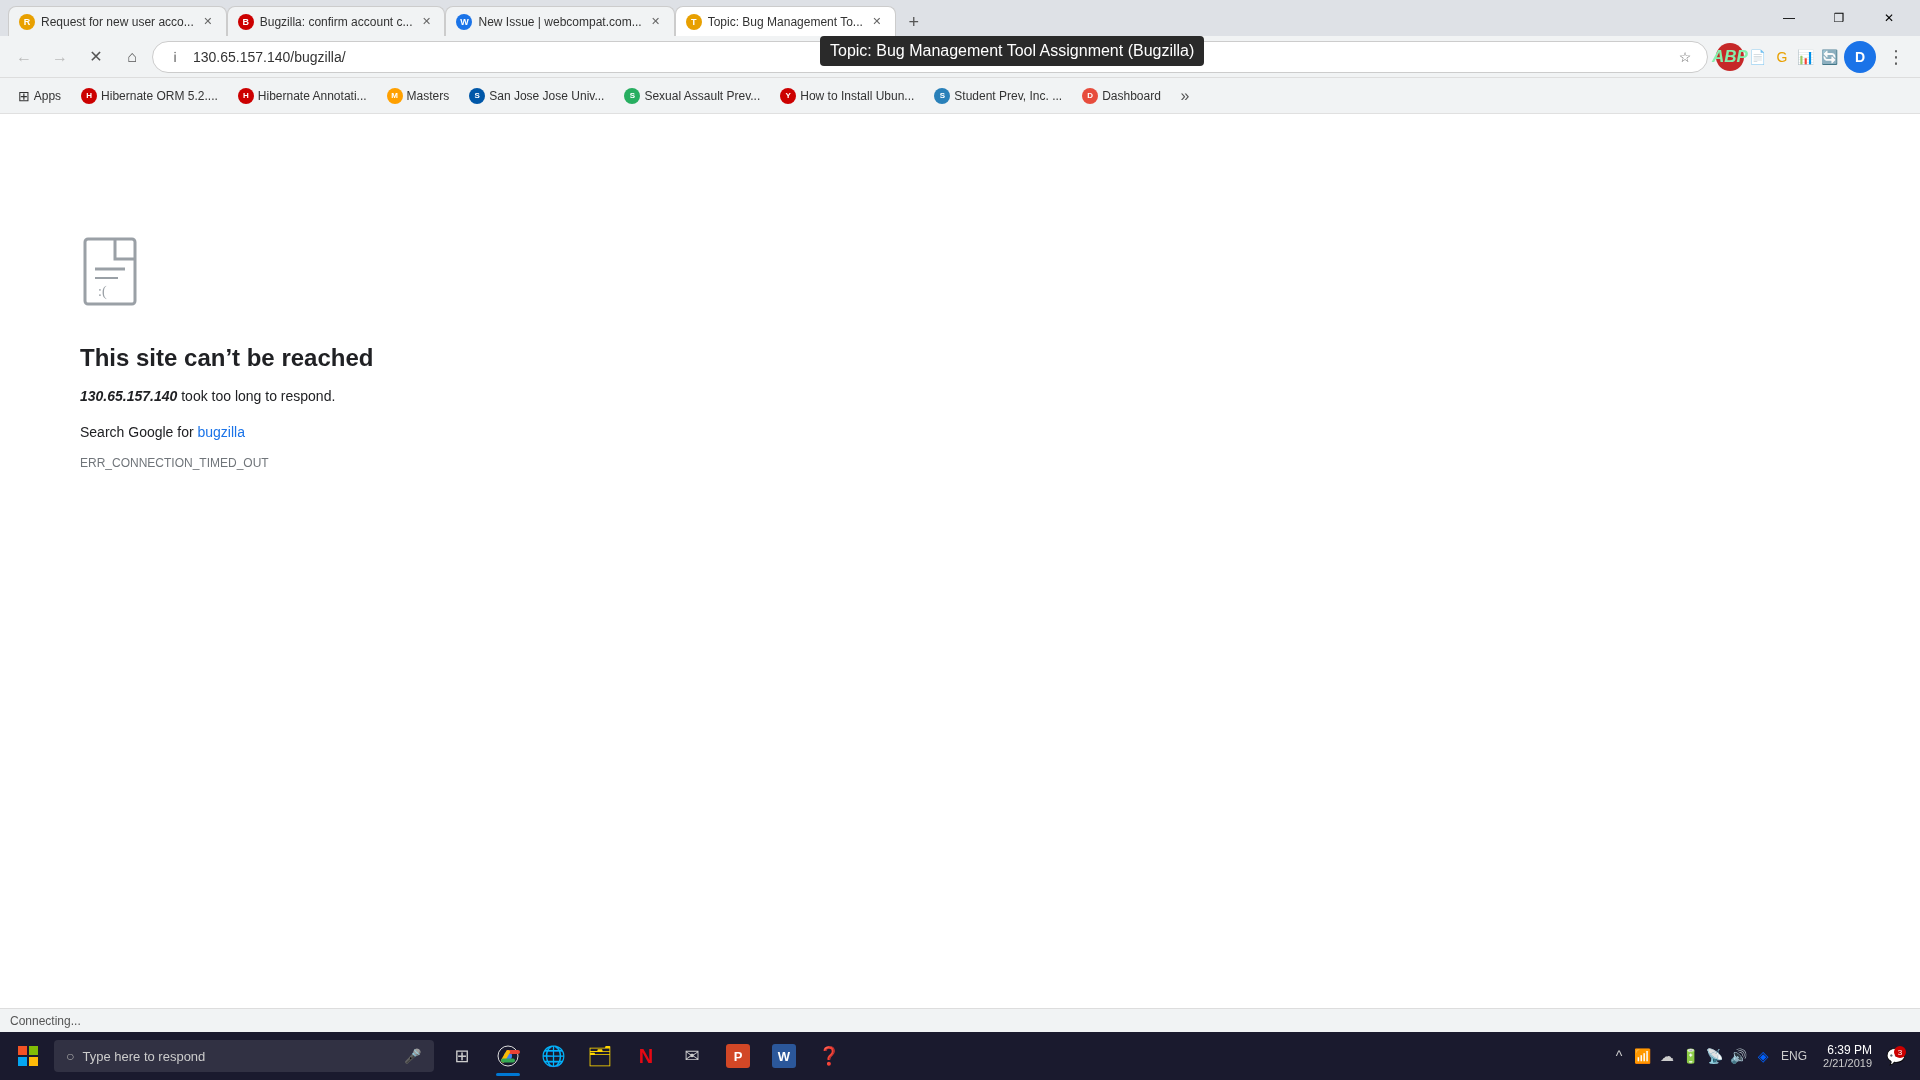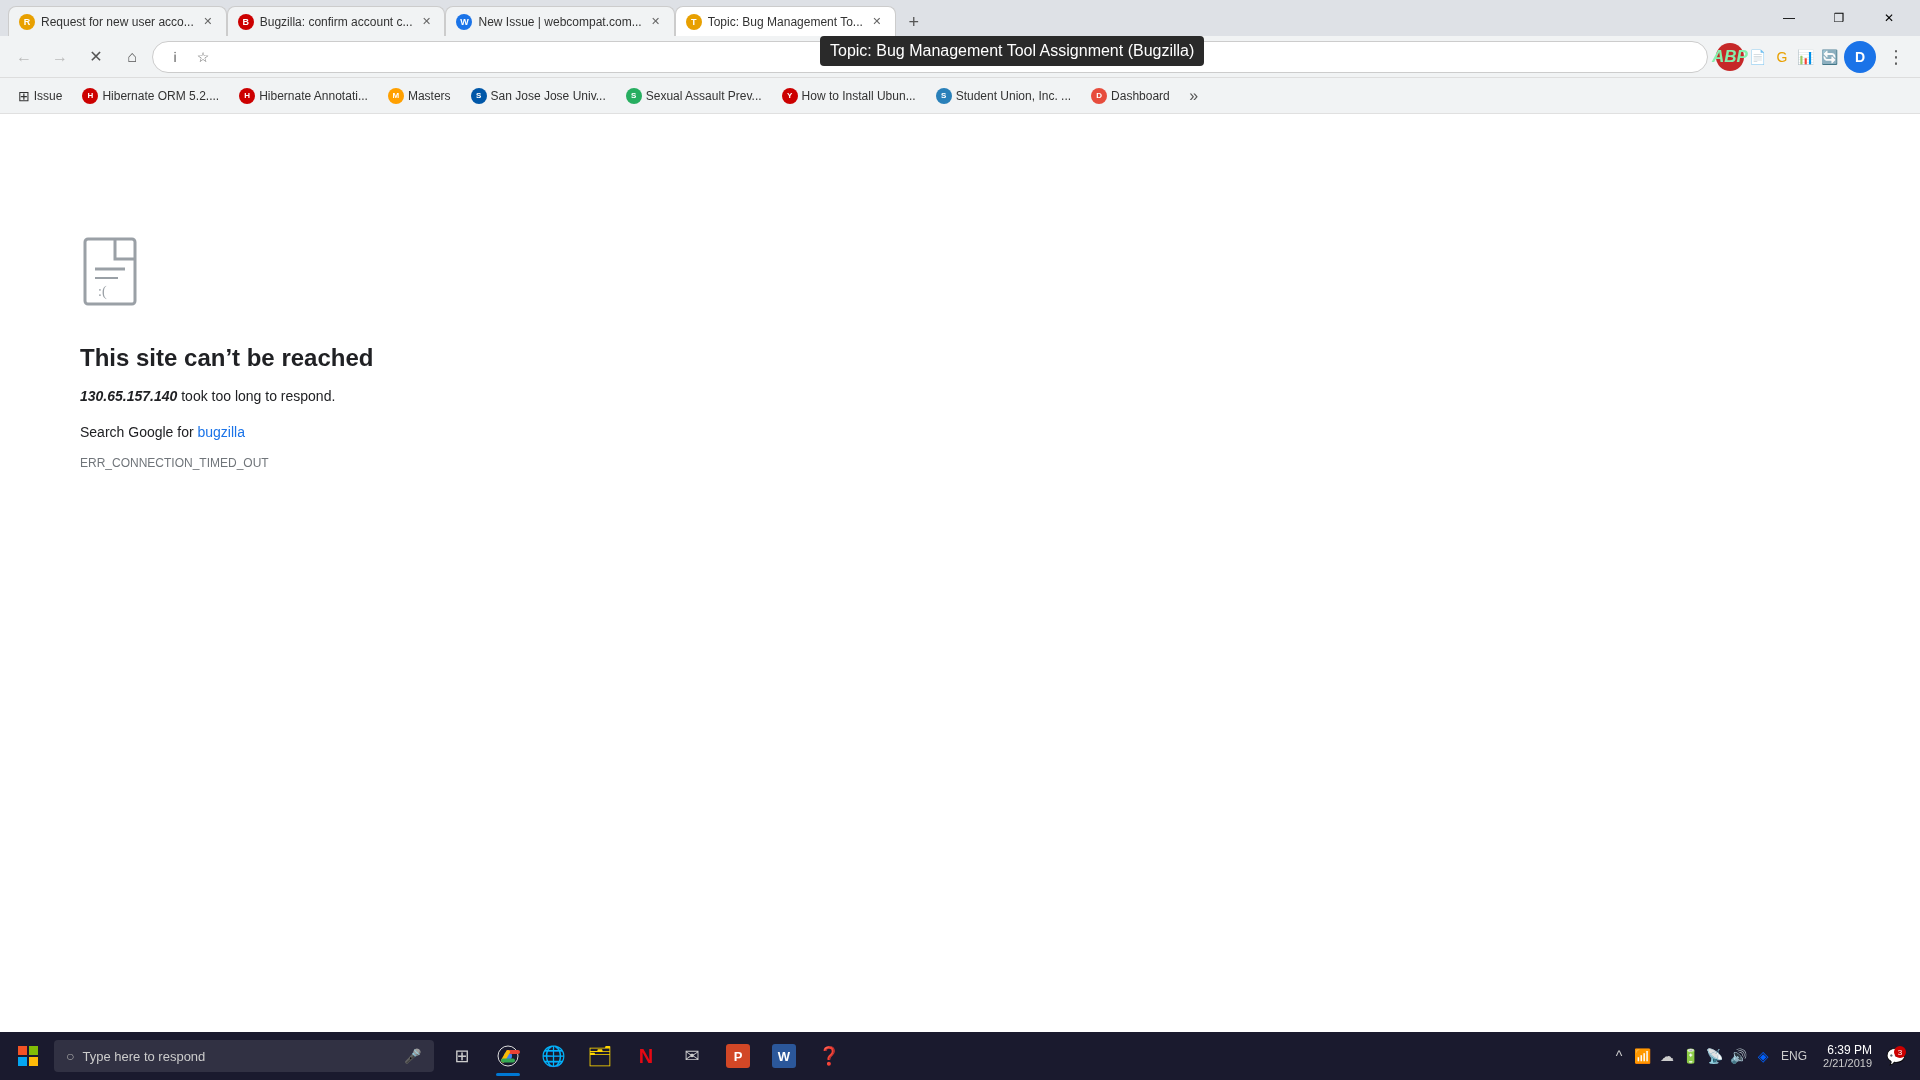--- a/index.html
+++ b/index.html
@@ -119,39 +119,40 @@
 
   <div class="tab-tooltip">Topic: Bug Management Tool Assignment (Bugzilla)</div>
 
   <div class="nav-bar">
     <button class="nav-btn disabled">←</button>
     <button class="nav-btn disabled">→</button>
     <button class="nav-btn">✕</button>
     <button class="nav-btn">⌂</button>
     <div class="address-bar">
       <span class="addr-icon">ℹ</span>
+      <span class="address-bar-url">130.65.157.140/bugzilla/</span>
       <div class="address-bar-icons">
         <span class="addr-icon">☆</span>
       </div>
     </div>
     <div style="display:flex;align-items:center;gap:4px;margin-left:4px;">
       <div class="addr-icon" style="width:28px;height:28px;border-radius:50%;background:#c62828;color:#86efac;font-size:17px;font-weight:bold;display:flex;align-items:center;justify-content:center;font-style:italic;">ABP</div>
       <div class="addr-icon">📄</div>
       <div class="addr-icon" style="color:#e8a000;">G</div>
       <div class="addr-icon">📊</div>
       <div class="addr-icon">🔄</div>
       <div class="profile-btn">D</div>
       <div class="menu-btn">⋮</div>
     </div>
   </div>
 
   <div class="bookmarks-bar">
     <div class="bookmark-item">
       <span style="font-size:14px;">⊞</span>
-      <span>Issue</span>
+      <span>Apps</span>
     </div>
     <div class="bookmark-item">
       <div class="fav-circle bookmark-favicon" style="background:#cc0000;font-size:8px;">H</div>
       <span>Hibernate ORM 5.2....</span>
     </div>
     <div class="bookmark-item">
       <div class="fav-circle bookmark-favicon" style="background:#cc0000;font-size:8px;">H</div>
       <span>Hibernate Annotati...</span>
     </div>
     <div class="bookmark-item">
@@ -165,21 +166,21 @@
     <div class="bookmark-item">
       <div class="fav-circle bookmark-favicon" style="background:#27ae60;font-size:8px;">S</div>
       <span>Sexual Assault Prev...</span>
     </div>
     <div class="bookmark-item">
       <div class="fav-circle bookmark-favicon" style="background:#cc0000;font-size:8px;">Y</div>
       <span>How to Install Ubun...</span>
     </div>
     <div class="bookmark-item">
       <div class="fav-circle bookmark-favicon" style="background:#2980b9;font-size:8px;">S</div>
-      <span>Student Union, Inc. ...</span>
+      <span>Student Prev, Inc. ...</span>
     </div>
     <div class="bookmark-item">
       <div class="fav-circle bookmark-favicon" style="background:#e74c3c;font-size:8px;">D</div>
       <span>Dashboard</span>
     </div>
     <div class="bookmarks-more">»</div>
   </div>
 
   <div class="page-content">
 
@@ -196,20 +197,23 @@
     <h1 class="error-title">This site can’t be reached</h1>
     <p class="error-subtitle">
       <strong>130.65.157.140</strong><span> took too long to respond.</span>
     </p>
     <p class="error-search">
       <span>Search Google for </span><a href="#">bugzilla</a>
     </p>
     <p class="error-code">ERR_CONNECTION_TIMED_OUT</p>
   </div>
 
+  <div class="status-bar">
+    <span>Connecting...</span>
+  </div>
 
   <div class="taskbar">
     <div class="taskbar-start">
       <svg width="20" height="20" viewBox="0 0 20 20">
         <rect x="0" y="0" width="9" height="9" fill="#f35325"></rect>
         <rect x="11" y="0" width="9" height="9" fill="#81bc06"></rect>
         <rect x="0" y="11" width="9" height="9" fill="#05a6f0"></rect>
         <rect x="11" y="11" width="9" height="9" fill="#ffba08"></rect>
       </svg>
     </div>

